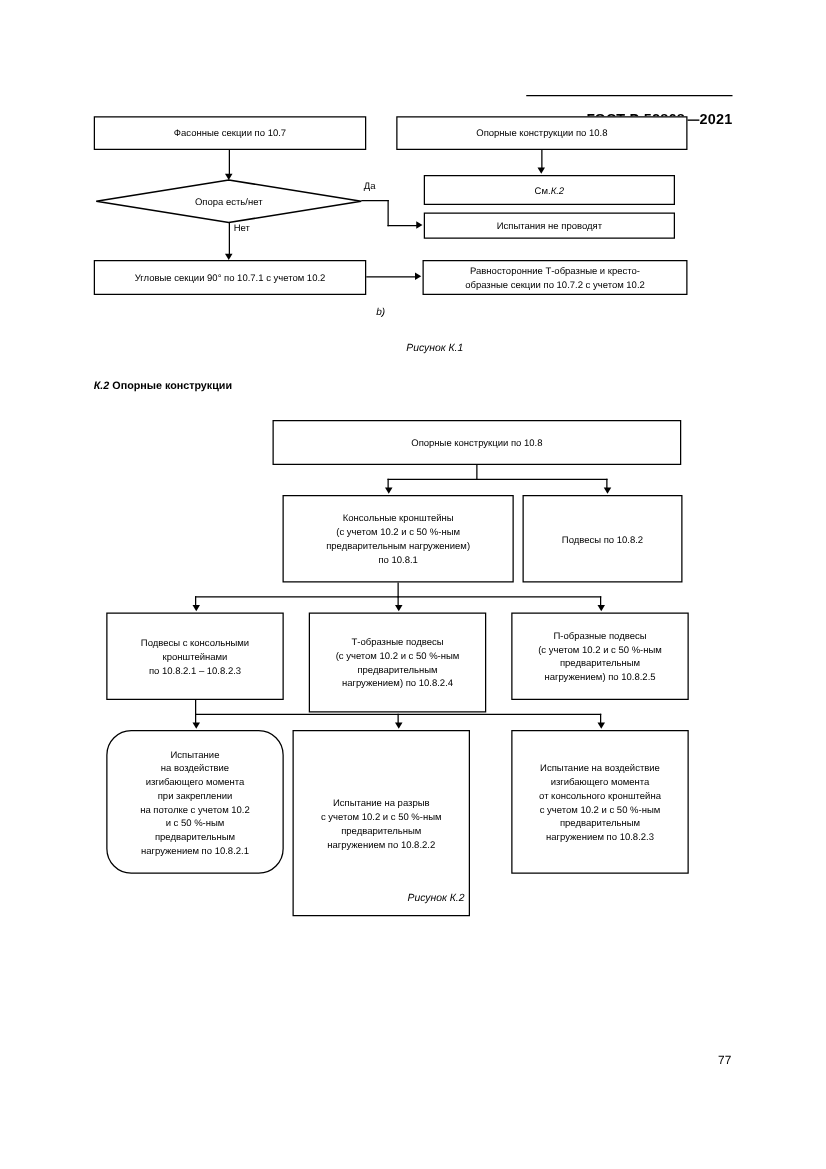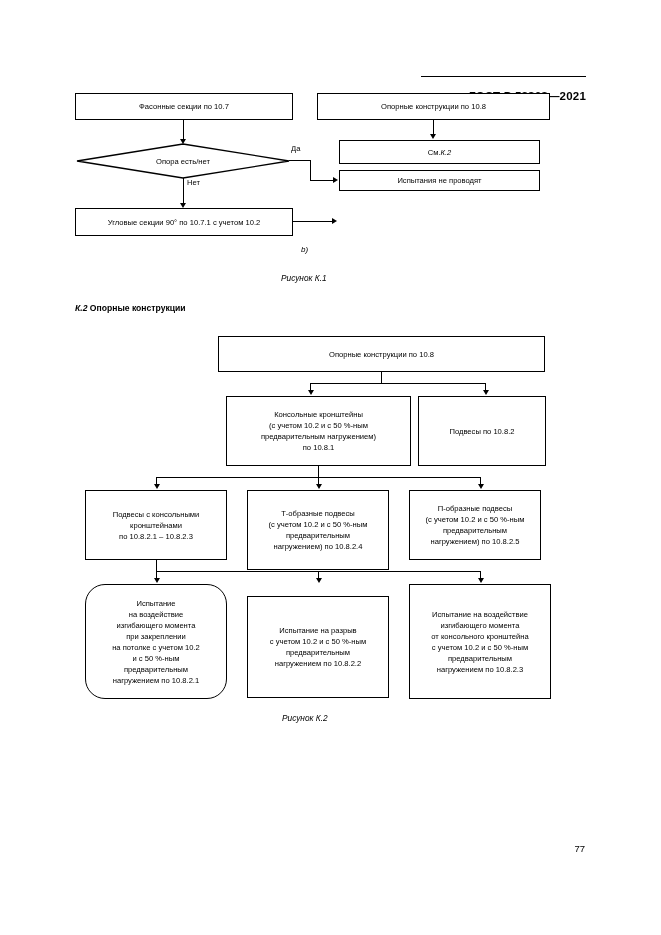--- a/index.html
+++ b/index.html
@@ -106,20 +106,21 @@
     position: absolute;
     font-size: 8px;
     font-style: italic;
     white-space: nowrap;
   }
   .fig-caption {
     position: absolute;
     font-size: 8.3px;
     font-style: italic;
     white-space: nowrap;
+    margin-left: 44px;
   }
   .section-heading {
     position: absolute;
     font-size: 8.6px;
     font-weight: bold;
     white-space: nowrap;
   }
   .section-heading .ital { font-style: italic; }
   .page-number {
     position: absolute;
@@ -171,20 +172,22 @@
   <div class="fbox" style="left:339px; top:170px; width:201px; height:21px;">Испытания не проводят</div>
 
   <div class="ln lnv" style="left:183px; top:178px; height:26px;"></div>
   <div class="arrow-down" style="left:180.3px; top:203px;"></div>
 
   <div class="fbox" style="left:75px; top:208px; width:218px; height:28px;">Угловые секции 90° по 10.7.1 с учетом 10.2</div>
 
   <div class="ln lnh" style="left:293px; top:221px; width:40px;"></div>
   <div class="arrow-right" style="left:332px; top:218.3px;"></div>
 
+  <div class="fbox" style="left:338px; top:208px; width:212px; height:28px;">Равносторонние Т-образные и кресто-
+образные секции по 10.7.2 с учетом 10.2</div>
 
   <div class="sub-caption" style="left:301px; top:245px;">b)</div>
 
   <div class="fig-caption" style="left:281px; top:273px;">Рисунок К.1</div>
 
   <div class="section-heading" style="left:75px; top:303px;">
     <span class="ital">К.2</span>
     <span>Опорные конструкции</span>
   </div>
 
@@ -215,21 +218,21 @@
 
   <div class="fbox" style="left:85px; top:490px; width:142px; height:70px;">Подвесы с консольными
 кронштейнами
 по 10.8.2.1 – 10.8.2.3</div>
 
   <div class="fbox" style="left:247px; top:490px; width:142px; height:80px;">Т-образные подвесы
 (с учетом 10.2 и с 50 %-ным
 предварительным
 нагружением) по 10.8.2.4</div>
 
-  <div class="fbox" style="left:409px; top:490px; width:132px; height:70px;">П-образные подвесы
+  <div class="fbox" style="left:409px; top:490px; width:142px; height:70px;">П-образные подвесы
 (с учетом 10.2 и с 50 %-ным
 предварительным
 нагружением) по 10.8.2.5</div>
 
   <div class="ln lnv" style="left:156px; top:560px; height:12px;"></div>
   <div class="ln lnh" style="left:156px; top:571px; width:325px;"></div>
   <div class="ln lnv" style="left:156px; top:571px; height:8px;"></div>
   <div class="arrow-down" style="left:153.6px; top:578px;"></div>
   <div class="ln lnv" style="left:318px; top:571px; height:8px;"></div>
   <div class="arrow-down" style="left:315.6px; top:578px;"></div>
@@ -238,21 +241,21 @@
 
   <div class="fbox" style="left:85px; top:584px; width:142px; height:115px;border-radius:20px;">Испытание
 на воздействие
 изгибающего момента
 при закреплении
 на потолке с учетом 10.2
 и с 50 %-ным
 предварительным
 нагружением по 10.8.2.1</div>
 
-  <div class="fbox" style="left:247px; top:584px; width:142px; height:102px;margin-top:12px;">Испытание на разрыв
+  <div class="fbox" style="left:234px; top:584px; width:142px; height:149px;">Испытание на разрыв
 с учетом 10.2 и с 50 %-ным
 предварительным
 нагружением по 10.8.2.2</div>
 
   <div class="fbox" style="left:409px; top:584px; width:142px; height:115px;">Испытание на воздействие
 изгибающего момента
 от консольного кронштейна
 с учетом 10.2 и с 50 %-ным
 предварительным
 нагружением по 10.8.2.3</div>

